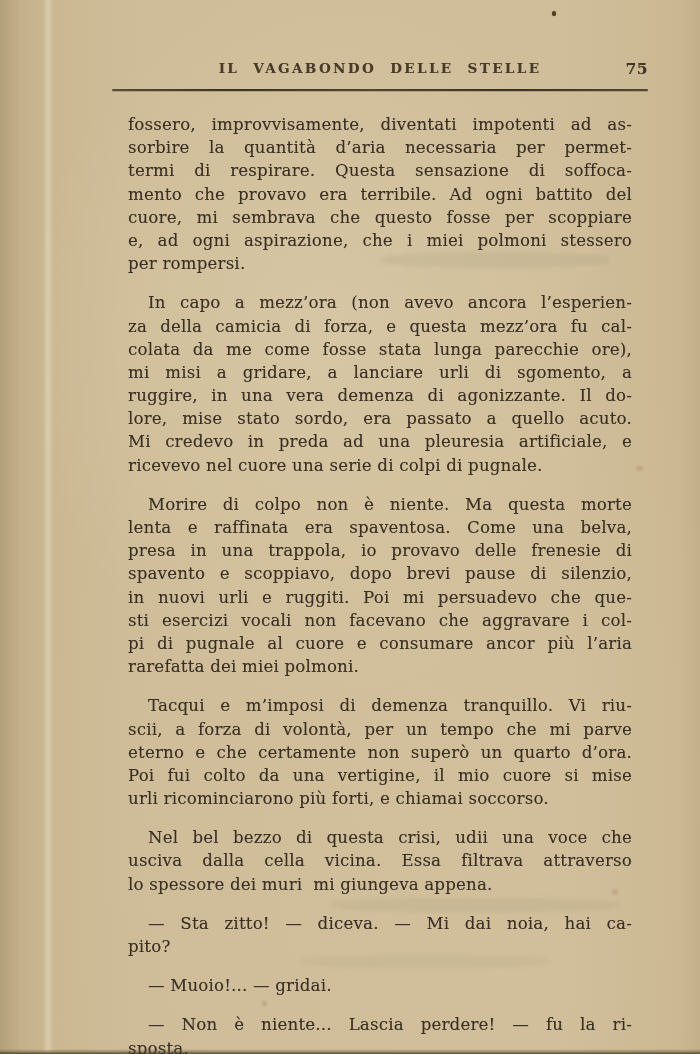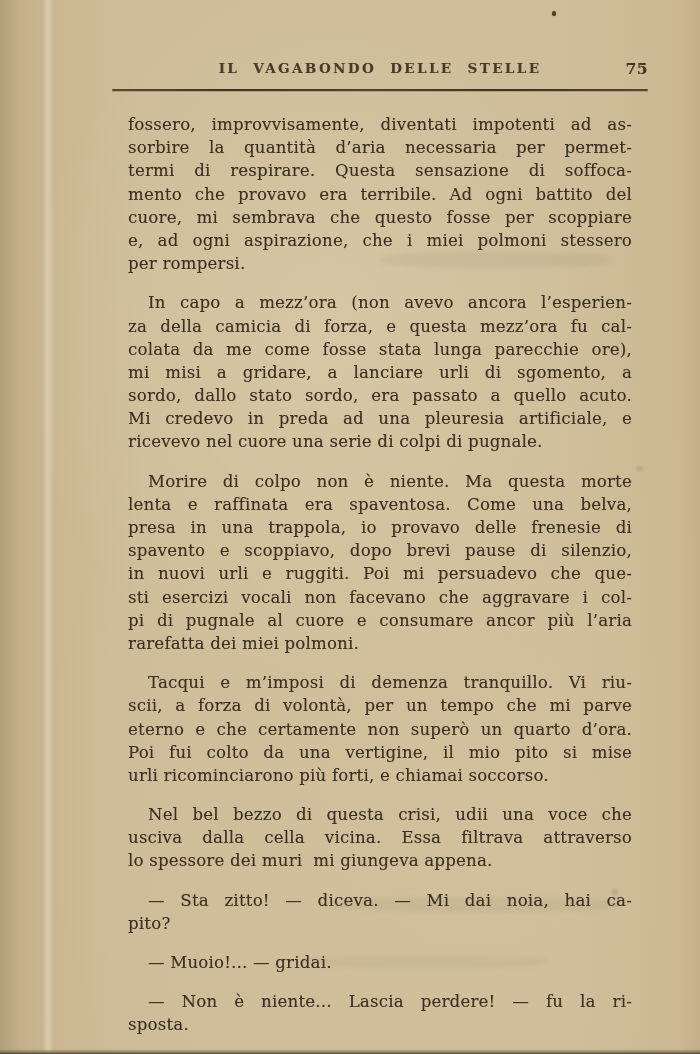--- a/index.html
+++ b/index.html
@@ -141,39 +141,40 @@
           <div class="line">mento che provavo era terribile. Ad ogni battito del</div>
           <div class="line">cuore, mi sembrava che questo fosse per scoppiare</div>
           <div class="line">e, ad ogni aspirazione, che i miei polmoni stessero</div>
           <div class="line last">per rompersi.</div>
         </div>
         <div class="para">
           <div class="line indent">In capo a mezz’ora (non avevo ancora l’esperien-</div>
           <div class="line">za della camicia di forza, e questa mezz’ora fu cal-</div>
           <div class="line">colata da me come fosse stata lunga parecchie ore),</div>
           <div class="line">mi misi a gridare, a lanciare urli di sgomento, a</div>
-          <div class="line">sordo, dallo stato sordo, era passato a quello acuto.</div>
+          <div class="line">ruggire, in una vera demenza di agonizzante. Il do-</div>
+          <div class="line">lore, mise stato sordo, era passato a quello acuto.</div>
           <div class="line">Mi credevo in preda ad una pleuresia artificiale, e</div>
           <div class="line last">ricevevo nel cuore una serie di colpi di pugnale.</div>
         </div>
         <div class="para">
           <div class="line indent">Morire di colpo non è niente. Ma questa morte</div>
           <div class="line">lenta e raffinata era spaventosa. Come una belva,</div>
           <div class="line">presa in una trappola, io provavo delle frenesie di</div>
           <div class="line">spavento e scoppiavo, dopo brevi pause di silenzio,</div>
           <div class="line">in nuovi urli e ruggiti. Poi mi persuadevo che que-</div>
           <div class="line">sti esercizi vocali non facevano che aggravare i col-</div>
           <div class="line">pi di pugnale al cuore e consumare ancor più l’aria</div>
           <div class="line last">rarefatta dei miei polmoni.</div>
         </div>
         <div class="para">
           <div class="line indent">Tacqui e m’imposi di demenza tranquillo. Vi riu-</div>
           <div class="line">scii, a forza di volontà, per un tempo che mi parve</div>
           <div class="line">eterno e che certamente non superò un quarto d’ora.</div>
-          <div class="line">Poi fui colto da una vertigine, il mio pito si mise</div>
+          <div class="line">Poi fui colto da una vertigine, il mio cuore si mise</div>
           <div class="line last">urli ricominciarono più forti, e chiamai soccorso.</div>
         </div>
         <div class="para">
           <div class="line indent">Nel bel bezzo di questa crisi, udii una voce che</div>
           <div class="line">usciva dalla cella vicina. Essa filtrava attraverso</div>
           <div class="line last">lo spessore dei muri&nbsp; mi giungeva appena.</div>
         </div>
         <div class="para">
           <div class="line indent">— Sta zitto! — diceva. — Mi dai noia, hai ca-</div>
           <div class="line last">pito?</div>

